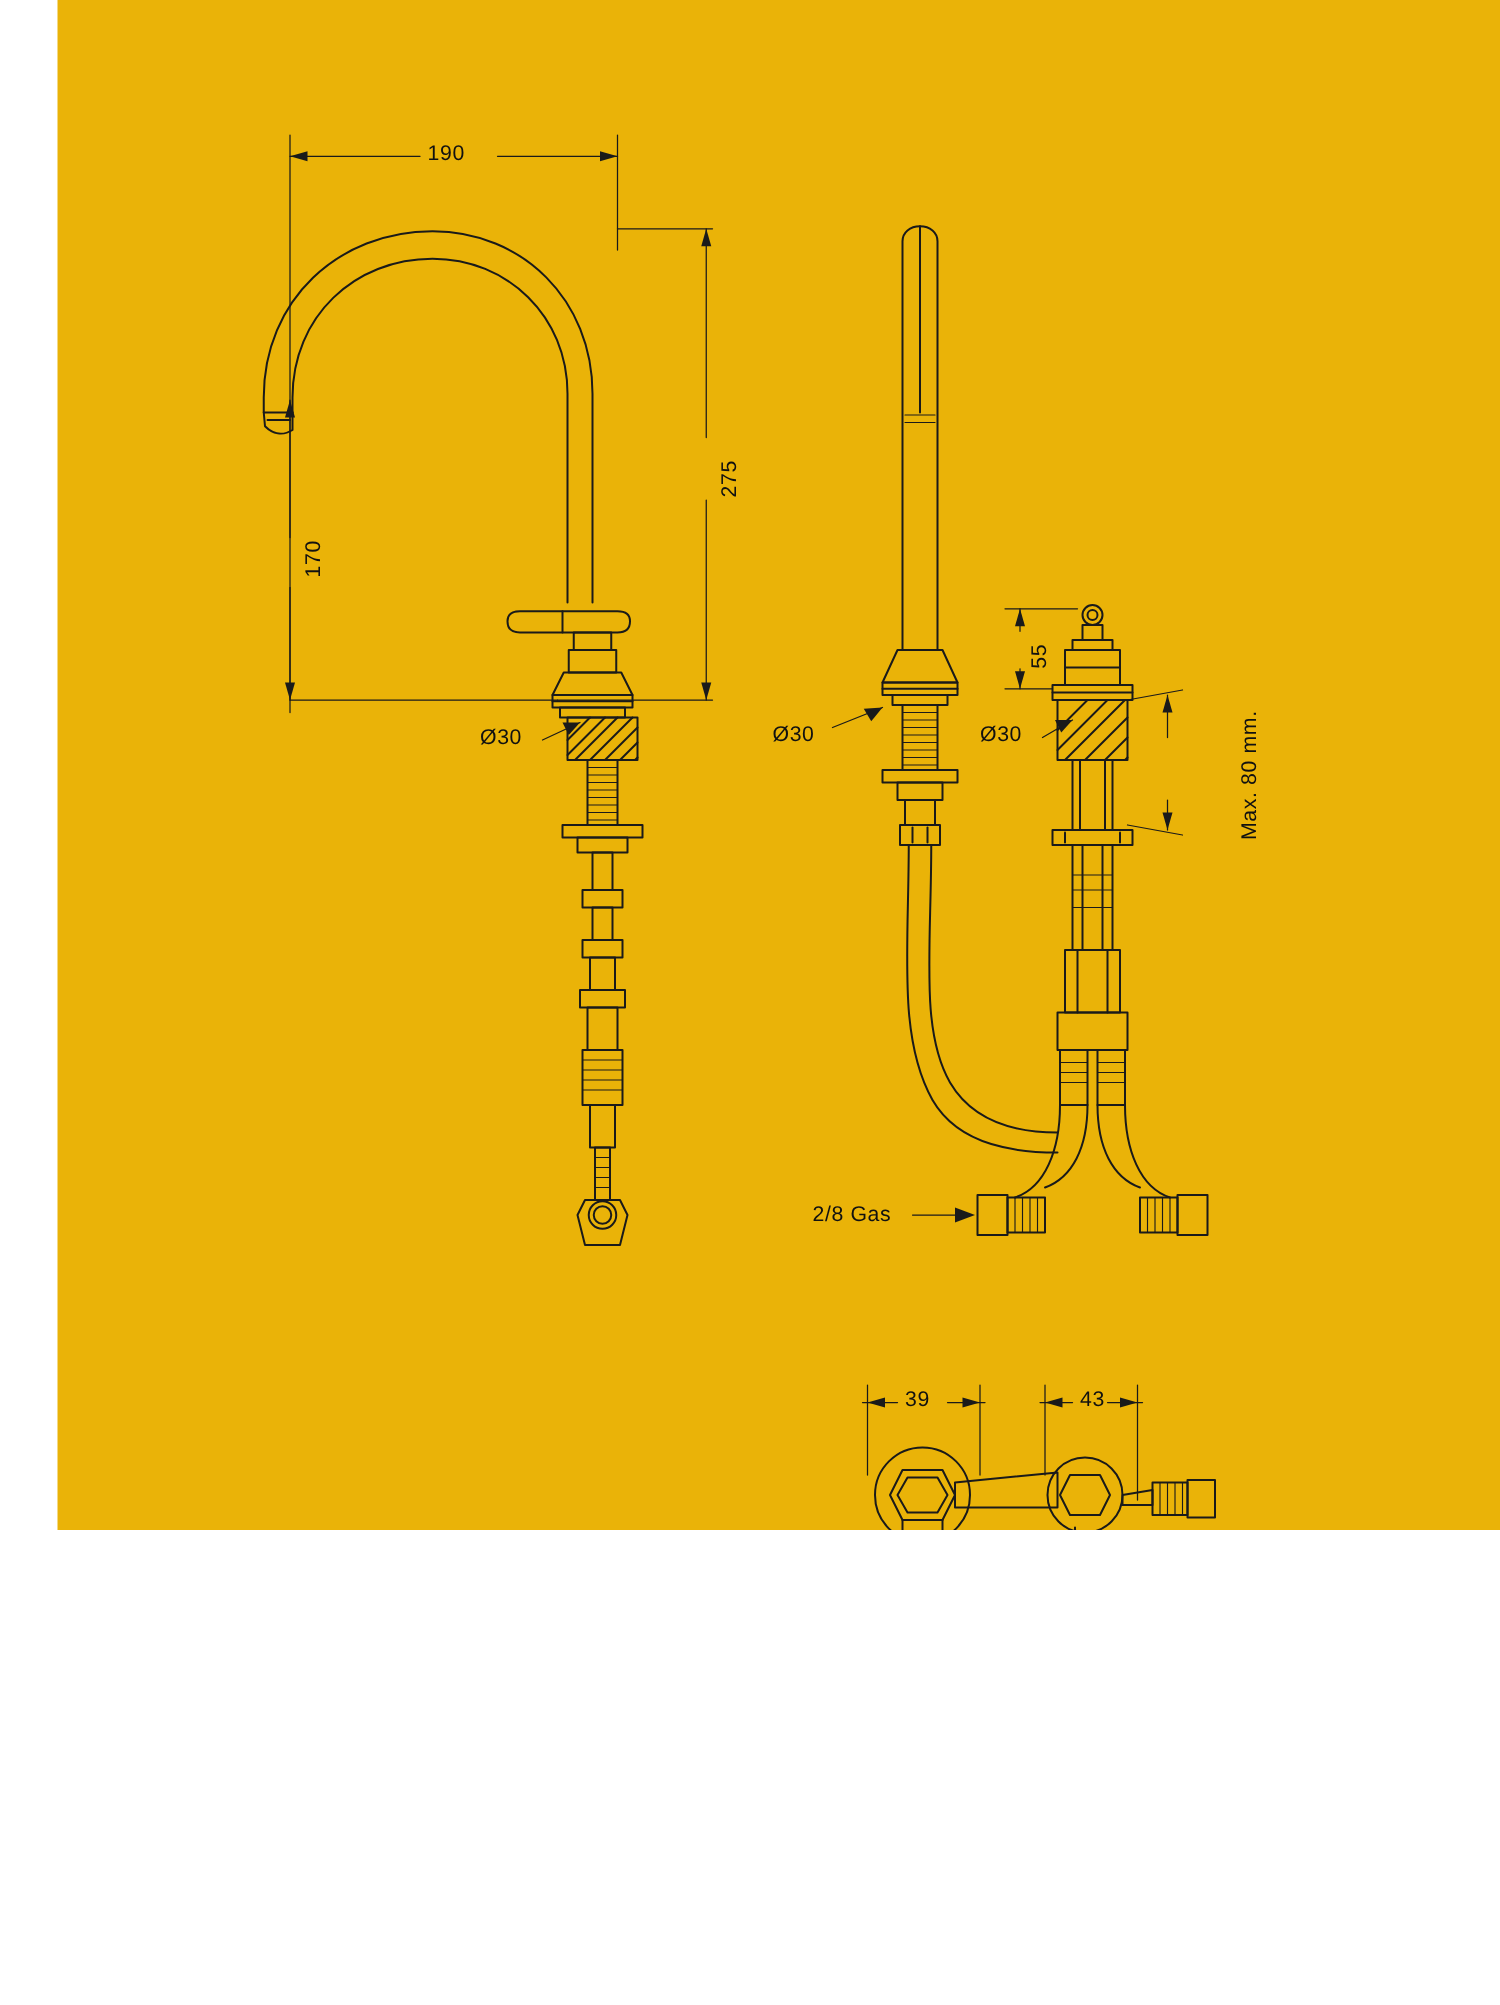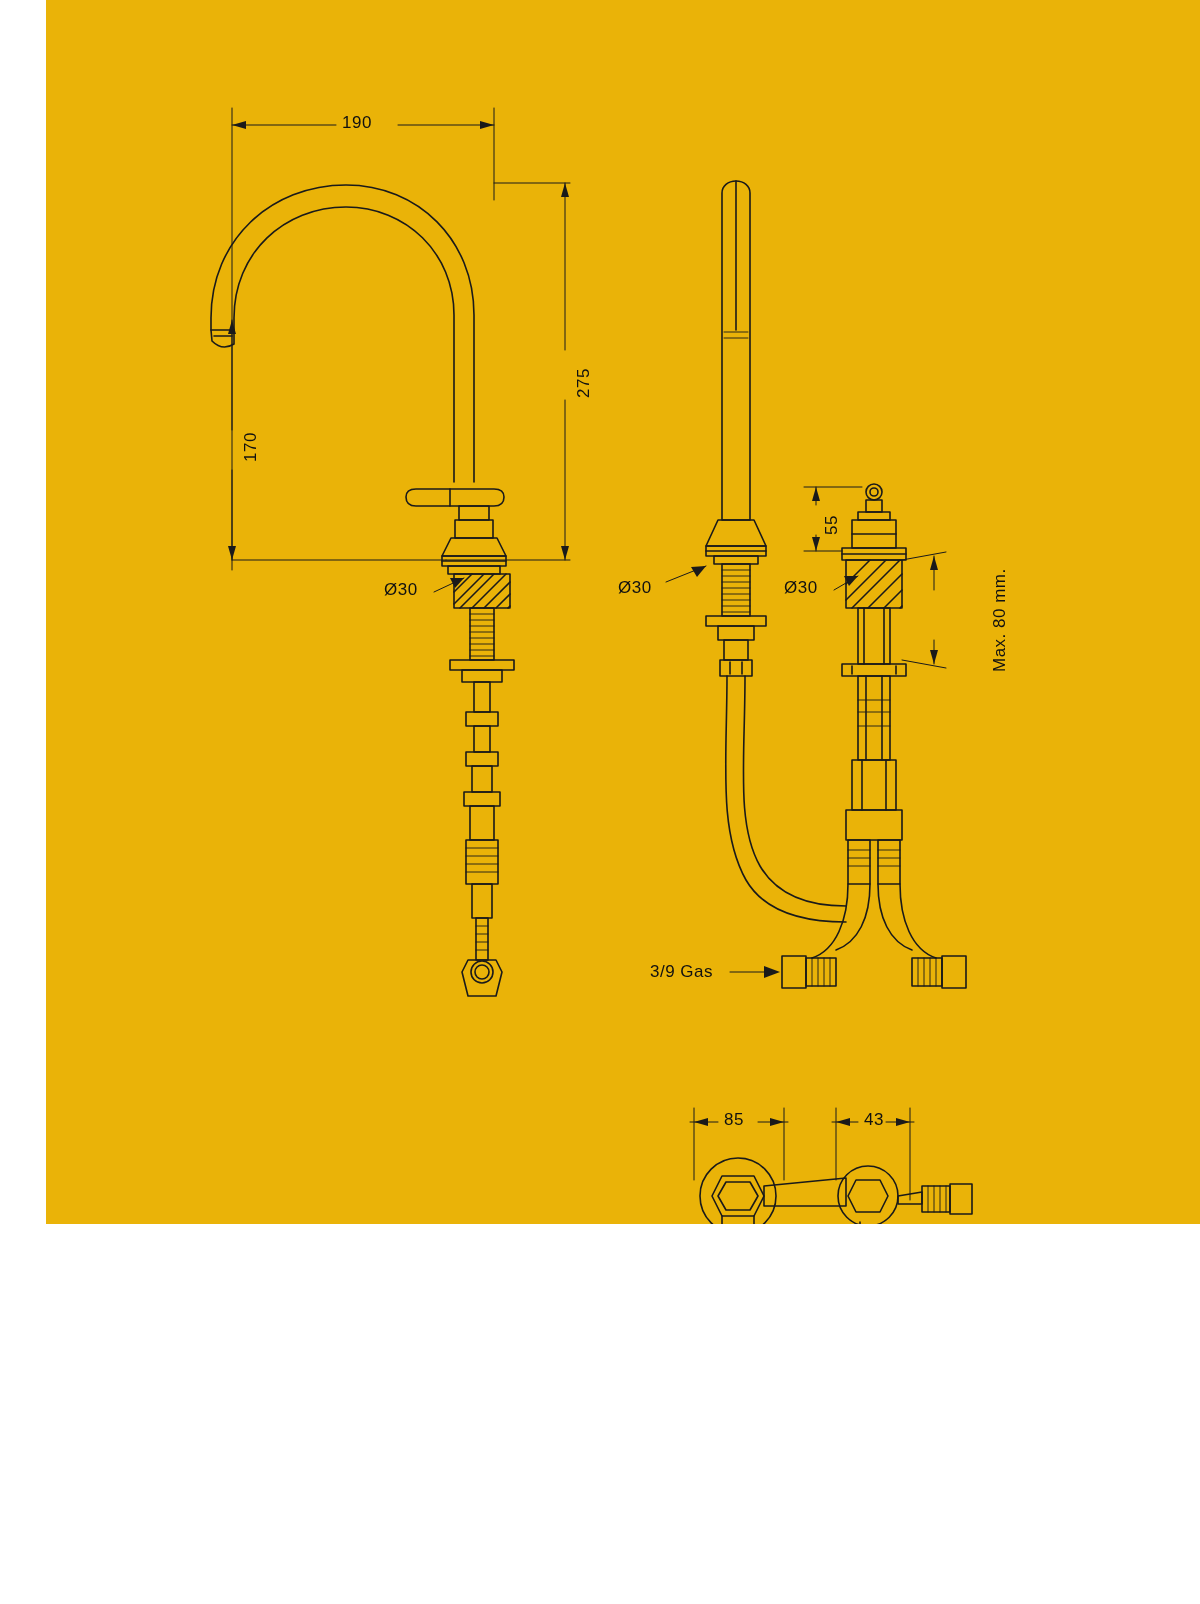--- a/index.html
+++ b/index.html
@@ -352,17 +352,17 @@
   </svg>
 
   <div class="dim-label lbl-center" style="left:296px; top:113px;">190</div>
   <div class="dim-label vert" style="left:528px; top:398px;">275</div>
   <div class="dim-label vert" style="left:195px; top:462px;">170</div>
   <div class="dim-label" style="left:338px; top:580px;">Ø30</div>
   <div class="dim-label" style="left:572px; top:578px;">Ø30</div>
   <div class="dim-label" style="left:738px; top:578px;">Ø30</div>
   <div class="dim-label vert" style="left:776px; top:535px;">55</div>
   <div class="dim-label vert" style="left:944px; top:672px;">Max. 80 mm.</div>
-  <div class="dim-label" style="left:604px; top:962px;">3/9 Gas</div>
-  <div class="dim-label lbl-center" style="left:678px; top:1110px;">85</div>
+  <div class="dim-label" style="left:604px; top:962px;">2/8 Gas</div>
+  <div class="dim-label lbl-center" style="left:678px; top:1110px;">39</div>
   <div class="dim-label lbl-center" style="left:818px; top:1110px;">43</div>
 
 </div>
 
 </body></html>

